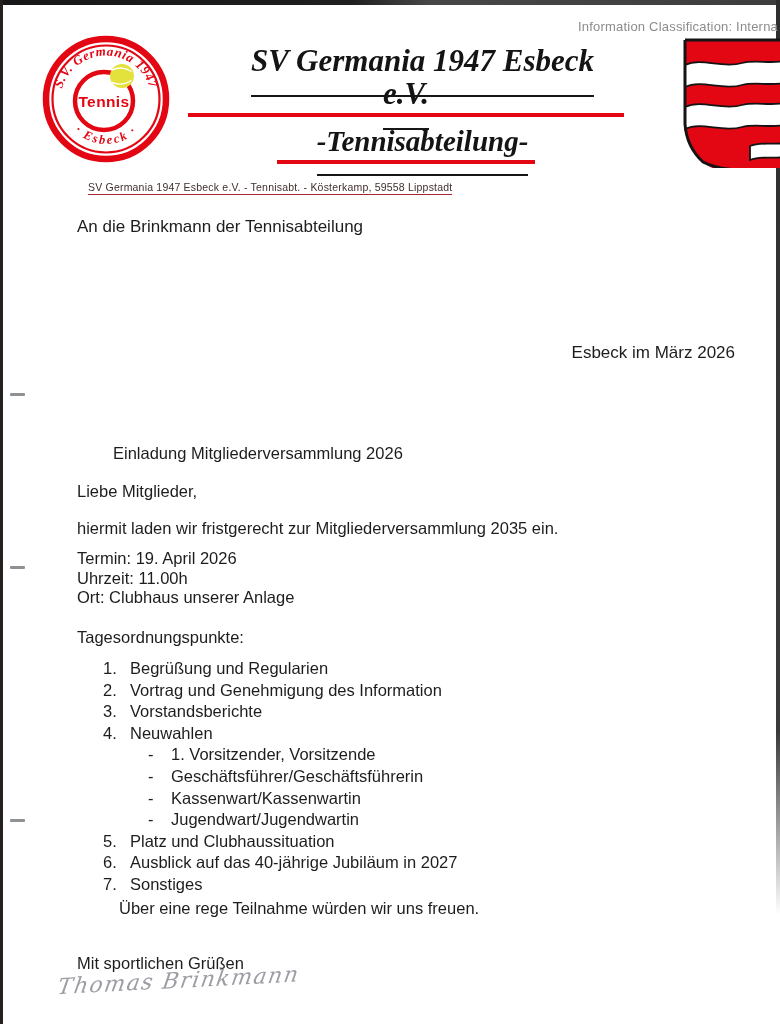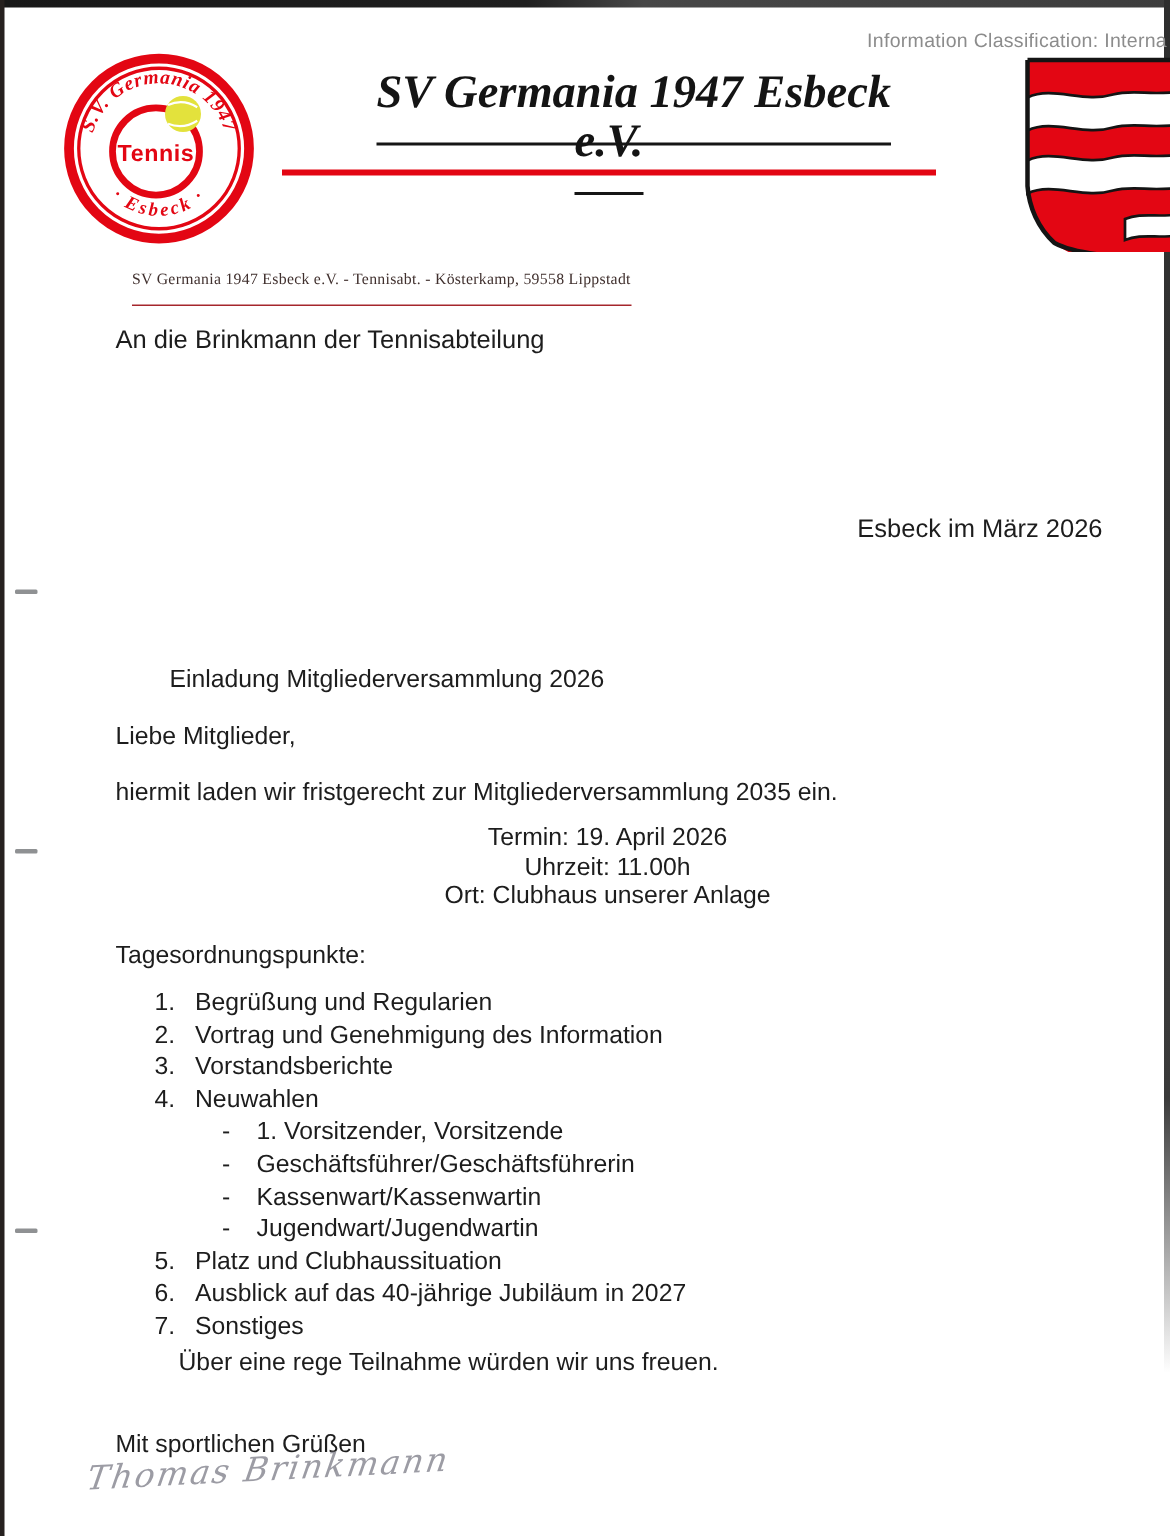--- a/index.html
+++ b/index.html
@@ -31,29 +31,29 @@
   .title-block{position:absolute;left:188px;top:44px;width:436px;text-align:center;
     font-family:"Liberation Serif",serif;font-weight:bold;font-style:italic;color:#141414;}
   .title-line{font-size:31px;line-height:33px;}
   .subtitle-line{font-size:29px;line-height:31px;margin-top:9px;}
   .u-red{display:inline-block;border-bottom:4px solid #e30613;padding:0 7px 3px 7px;}
   .u-black{border-bottom:2.5px solid #161616;padding-bottom:17px;margin-left:33px;}
   
   .coa{position:absolute;left:682px;top:38px;width:98px;height:130px;}
   
   .sender-line{position:absolute;left:88px;top:181px;font-size:10.5px;color:#40302e;
-    letter-spacing:.2px;border-bottom:1.5px solid #a5262c;padding-bottom:11px;font-family:Liberation Serif, serif;}
+    letter-spacing:.2px;border-bottom:1.5px solid #a5262c;padding-bottom:1px;}
   .recipient{position:absolute;left:77px;top:217px;font-size:17px;}
   .dateline{position:absolute;right:45px;top:343px;font-size:17px;padding-left:20px;}
   .fold-mark{position:absolute;left:10px;width:15px;height:2.5px;background:#8f9193;border-radius:1px;}
   .fm1{top:393px;} .fm2{top:566px;} .fm3{top:819px;}
   .subject{position:absolute;left:77px;top:444px;font-size:16.5px;margin-left:36px;}
   .salutation{position:absolute;left:77px;top:482px;font-size:16.5px;}
   .intro{position:absolute;left:77px;top:519px;font-size:16.5px;}
-  .meeting{position:absolute;left:77px;top:549px;width:656px;text-align:center;
+  .meeting{position:absolute;left:77px;top:549px;width:656px;
     font-size:16.5px;line-height:19.5px;}
   .agenda-heading{position:absolute;left:77px;top:628px;font-size:16.5px;}
   .agenda{position:absolute;left:103px;top:658px;width:620px;font-size:16.5px;line-height:21.6px;}
   .agenda-row{display:flex;}
   .agenda-num{width:27px;flex:0 0 27px;}
   .agenda-sub{padding-left:45px;}
   .agenda-sub .agenda-row .agenda-marker{width:23px;flex:0 0 23px;}
   .closing{position:absolute;left:77px;top:899px;font-size:16.5px;margin-left:42px;}
   .signoff{position:absolute;left:77px;top:954px;font-size:16.5px;}
   .signature{position:absolute;left:60px;top:974px;
@@ -90,20 +90,23 @@
       <circle cx="80" cy="41" r="12" fill="#e3e23c"></circle>
       <path d="M70,35 Q80,30.5 89.5,36.5" stroke="#ffffff" fill="none" stroke-width="1.4"></path>
       <path d="M70,47.5 Q80,51.5 89.5,45.5" stroke="#ffffff" fill="none" stroke-width="1.4"></path>
     </g>
     <text x="62" y="72" text-anchor="middle" class="tennis-label">Tennis</text>
   </svg>
 
   <div class="title-block">
     <div class="title-line">
       <span class="u-red"><span class="u-black">SV Germania 1947 Esbeck e.V.</span></span>
+    </div>
+    <div class="subtitle-line">
+      <span class="u-red"><span class="u-black">-Tennisabteilung-</span></span>
     </div>
   </div>
 
   <svg class="coa" viewBox="0 0 98 130">
     <path d="M3,2 H110 V140 L70,140 C40,136 28,130 21,124 C10,114 4,100 3,86 Z" fill="#e30613"></path>
     <path d="M3,27 C20,19 40,31 60,25 C75,21 88,27 110,22 L110,44 C88,49 75,43 60,47 C40,53 20,41 3,49 Z" fill="#ffffff" stroke="#141414" stroke-width="1.8"></path>
     <path d="M3,69 C20,61 40,73 60,67 C75,63 88,69 110,64 L110,86 C88,91 75,85 60,89 C40,95 20,83 3,91 Z" fill="#ffffff" stroke="#141414" stroke-width="1.8"></path>
     <path d="M68,108 C80,103 92,108 110,104 L110,118 C92,122 80,117 68,122 Z" fill="#ffffff" stroke="#141414" stroke-width="1.8"></path>
     <path d="M3,2 H110" fill="none" stroke="#141414" stroke-width="3"></path>
     <path d="M3,2 V86 C4,100 10,114 21,124 C32,130 55,133 80,134" fill="none" stroke="#141414" stroke-width="3"></path>

